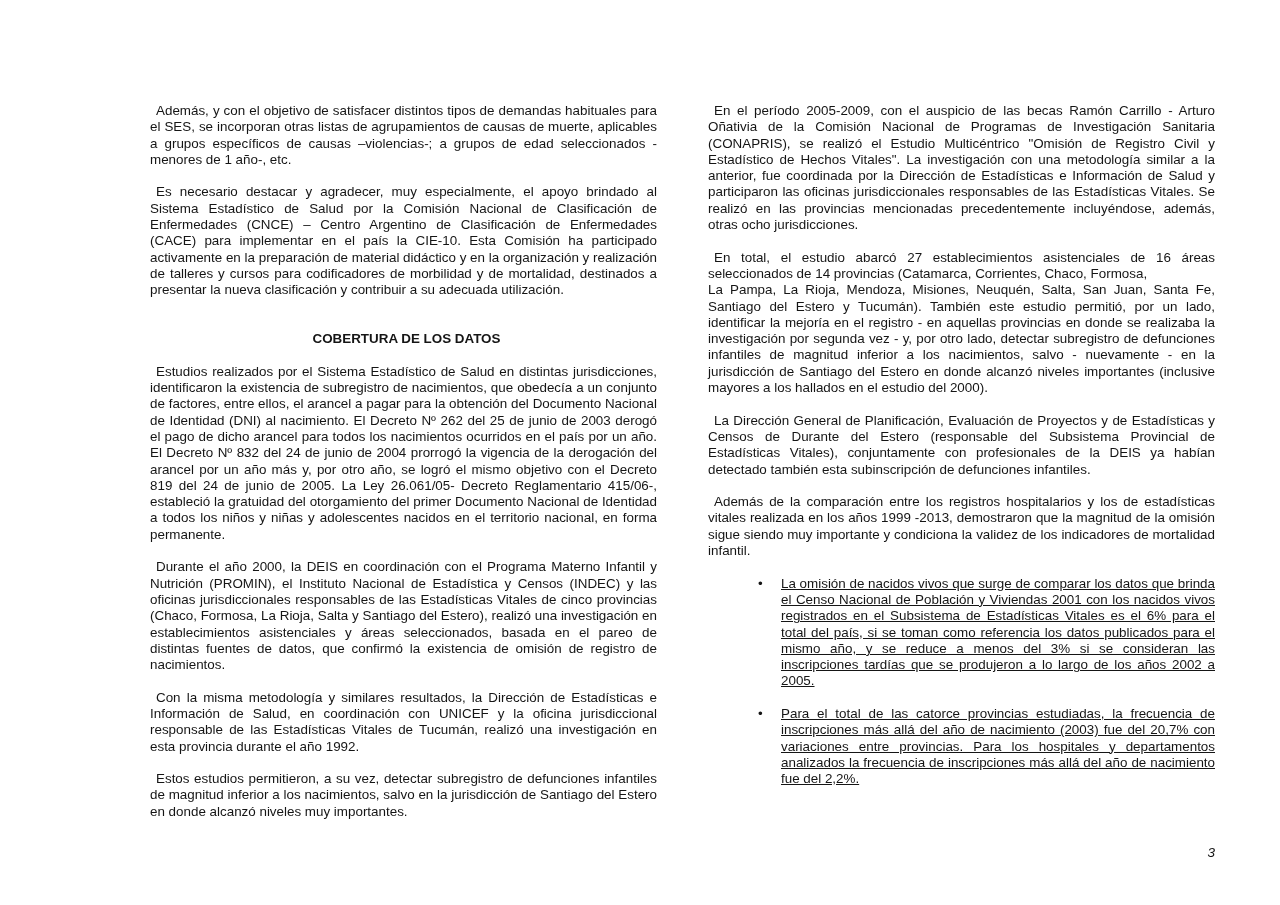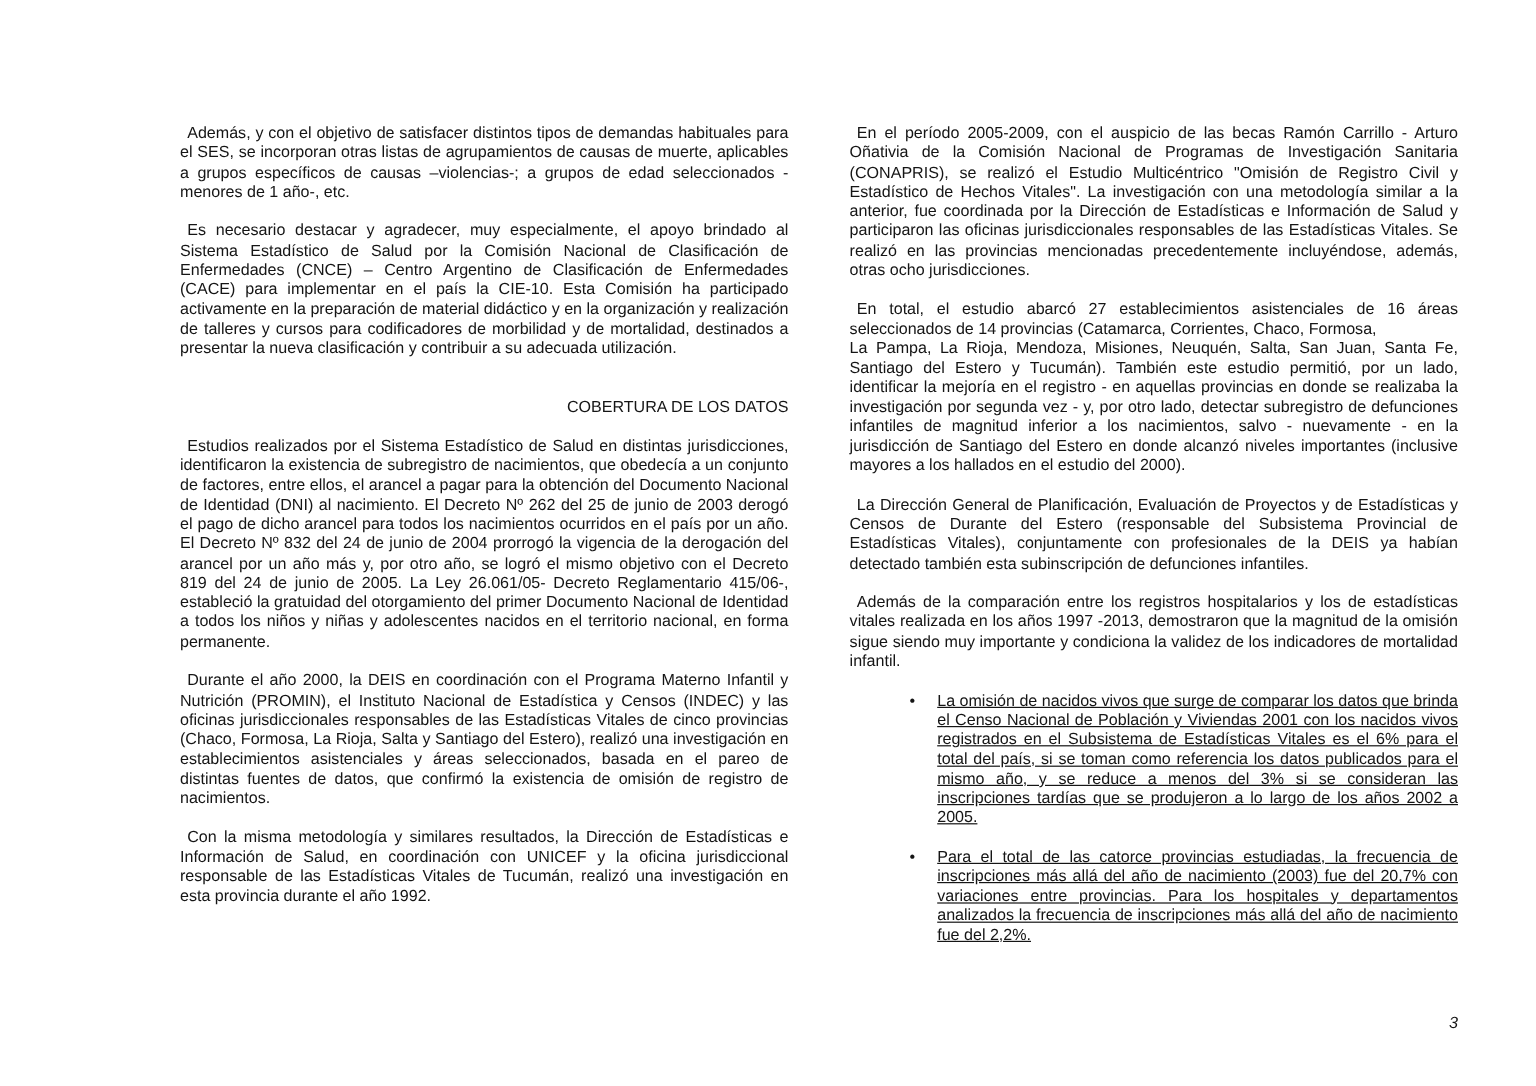--- a/index.html
+++ b/index.html
@@ -32,23 +32,23 @@
     font-size: 13.4px;
     line-height: 16.3px;
     text-align: justify;
   }
   .para {
     margin: 0 0 16.3px 0;
     text-indent: 6px;
     white-space: pre-line;
   }
   .section-heading {
-    font-weight: normal;
+    font-weight: bold;
     margin: 32.6px 0 16.3px 0;
-    text-align: right;
+    text-align: center;
     white-space: normal;
   }
   .bullet-row {
     display: flex;
     margin: 0 0 16.3px 0;
   }
   .bullet-marker {
     flex: none;
     width: 23px;
     margin-left: 50px;
@@ -79,28 +79,29 @@
 
     <div class="col">
       <div class="para">Además, y con el objetivo de satisfacer distintos tipos de demandas habituales para el SES,  se incorporan otras listas de agrupamientos de causas de muerte, aplicables a grupos específicos de causas –violencias-; a grupos de edad seleccionados -menores de 1 año-, etc.</div>
       <div class="para">Es necesario destacar y agradecer, muy especialmente, el apoyo brindado al Sistema Estadístico de Salud por la Comisión Nacional de Clasificación de Enfermedades (CNCE) – Centro Argentino de  Clasificación de Enfermedades (CACE) para implementar en el país la CIE-10. Esta Comisión ha participado activamente en la preparación de material didáctico y en la organización y realización de talleres y cursos para codificadores de morbilidad y de mortalidad, destinados a presentar la nueva clasificación y contribuir a su adecuada utilización.</div>
 
       <div class="para section-heading">COBERTURA DE LOS DATOS</div>
 
       <div class="para">Estudios realizados por el Sistema Estadístico de Salud en distintas jurisdicciones, identificaron la existencia de subregistro de nacimientos, que obedecía a un conjunto de factores, entre ellos, el arancel a pagar para la obtención del Documento Nacional de Identidad (DNI) al nacimiento. El Decreto Nº 262 del 25 de junio de 2003 derogó el pago de dicho arancel para todos los nacimientos ocurridos en el país por un año. El Decreto Nº 832 del 24 de junio de 2004 prorrogó la vigencia de la derogación del arancel por un año más y,  por otro año, se logró el mismo objetivo con el Decreto 819 del 24 de junio de 2005.  La Ley 26.061/05-  Decreto Reglamentario 415/06-,   estableció la gratuidad del otorgamiento del primer Documento Nacional de Identidad a todos los niños y niñas y adolescentes nacidos en el territorio nacional,  en forma permanente.</div>
       <div class="para">Durante el año 2000, la DEIS en coordinación con el Programa Materno Infantil y Nutrición (PROMIN), el Instituto Nacional de Estadística y Censos (INDEC) y las oficinas jurisdiccionales responsables de las Estadísticas Vitales de cinco provincias (Chaco, Formosa, La Rioja, Salta y Santiago del Estero), realizó una investigación en establecimientos asistenciales y áreas seleccionados, basada en el pareo de distintas fuentes de datos, que confirmó la existencia de omisión de registro de nacimientos.</div>
       <div class="para">Con la misma metodología y similares resultados, la Dirección de Estadísticas e Información de Salud, en coordinación con UNICEF y la oficina jurisdiccional responsable de las Estadísticas Vitales de Tucumán, realizó una investigación en esta provincia durante el año 1992.</div>
+      <div class="para">Estos estudios permitieron, a su vez, detectar subregistro de defunciones infantiles de magnitud inferior a los nacimientos, salvo en la jurisdicción de Santiago del Estero en donde alcanzó niveles muy importantes.</div>
     </div>
 
     <div class="col">
       <div class="para">En el período 2005-2009, con el auspicio de las becas Ramón Carrillo - Arturo Oñativia de la Comisión Nacional de Programas de Investigación Sanitaria (CONAPRIS),   se realizó el Estudio Multicéntrico "Omisión de Registro Civil y Estadístico de Hechos Vitales". La investigación con una metodología similar a la anterior, fue coordinada por la Dirección de Estadísticas e Información de Salud y participaron las oficinas  jurisdiccionales responsables de las Estadísticas Vitales. Se realizó en las provincias mencionadas precedentemente incluyéndose, además, otras ocho jurisdicciones.</div>
       <div class="para">En total, el estudio abarcó 27 establecimientos asistenciales de 16 áreas seleccionados de 14 provincias (Catamarca, Corrientes, Chaco, Formosa,
 La Pampa, La Rioja, Mendoza, Misiones, Neuquén, Salta, San Juan, Santa Fe, Santiago del Estero y Tucumán). También este estudio permitió, por un lado, identificar la mejoría en el registro - en aquellas provincias en donde se realizaba la investigación por segunda vez - y, por otro lado, detectar subregistro de defunciones infantiles de magnitud inferior a los nacimientos,  salvo  - nuevamente - en la jurisdicción de Santiago del Estero en donde alcanzó niveles importantes (inclusive mayores a los hallados en el estudio del 2000).</div>
       <div class="para">La Dirección General de Planificación, Evaluación de Proyectos y de Estadísticas y Censos de Durante del Estero (responsable del Subsistema Provincial de Estadísticas Vitales), conjuntamente con profesionales de la DEIS ya habían detectado también esta  subinscripción de defunciones infantiles.</div>
-      <div class="para">Además de la comparación entre los registros hospitalarios y los de estadísticas vitales realizada en los años 1997 -2013,   demostraron que la magnitud de la omisión sigue siendo muy importante y condiciona la validez de los indicadores de mortalidad infantil.</div>
+      <div class="para">Además de la comparación entre los registros hospitalarios y los de estadísticas vitales realizada en los años 1999 -2013,   demostraron que la magnitud de la omisión sigue siendo muy importante y condiciona la validez de los indicadores de mortalidad infantil.</div>
 
       <div class="bullet-row">
         <div class="bullet-marker">•</div>
         <div class="bullet-text">La omisión de nacidos vivos que surge de comparar los datos que brinda el Censo Nacional de Población y Viviendas 2001 con los nacidos vivos registrados  en el Subsistema de Estadísticas Vitales es el 6% para el total del país, si se toman como referencia los datos publicados para el mismo año, y se reduce a menos del 3% si se consideran las inscripciones tardías que se produjeron a lo largo de los años 2002 a 2005.</div>
       </div>
       <div class="bullet-row">
         <div class="bullet-marker">•</div>
         <div class="bullet-text">Para el total de las catorce provincias estudiadas, la frecuencia de inscripciones más allá del año de nacimiento (2003) fue del 20,7% con variaciones entre provincias. Para los hospitales y departamentos analizados la frecuencia de inscripciones más allá del año de nacimiento fue del 2,2%.</div>
       </div>
     </div>

